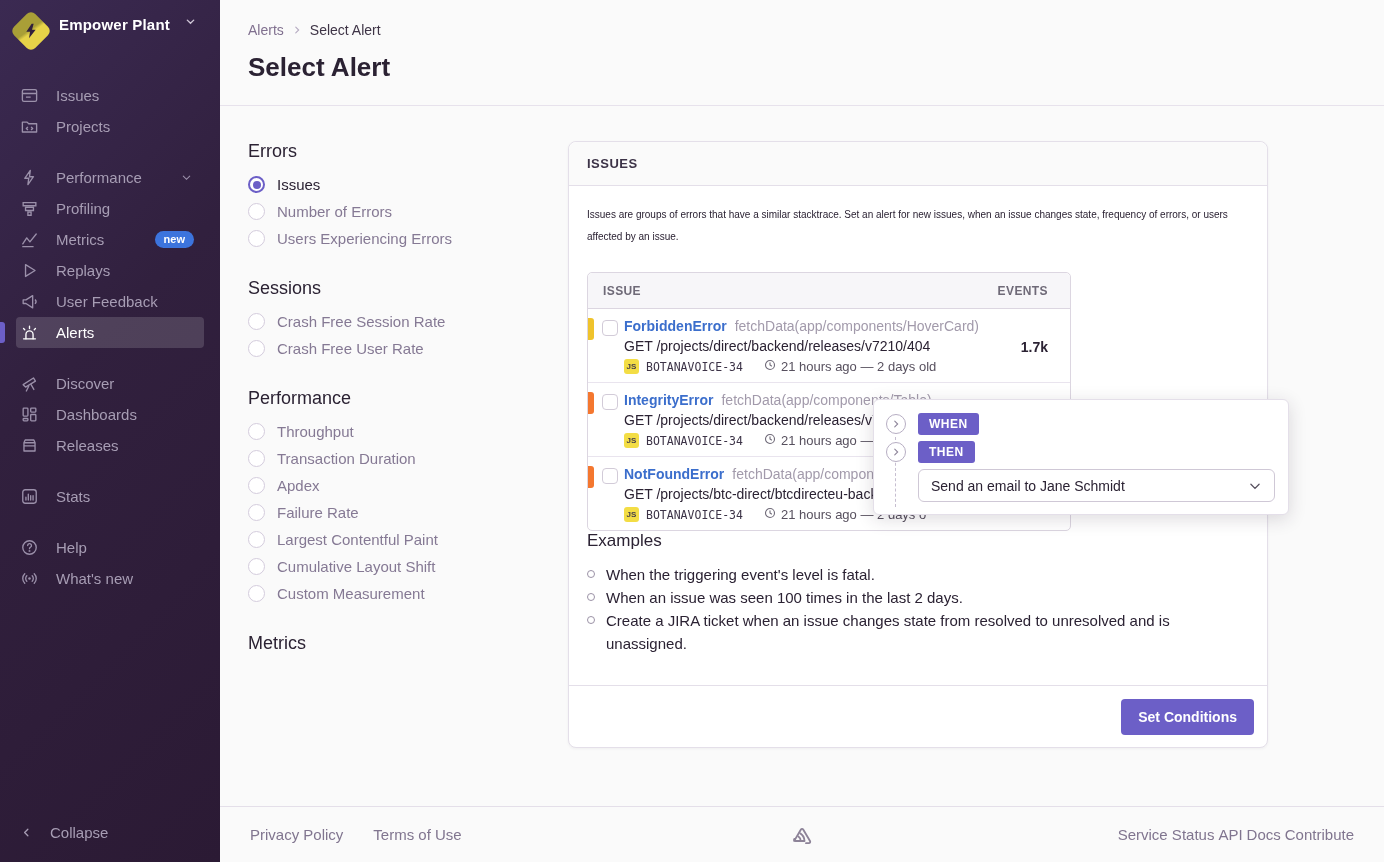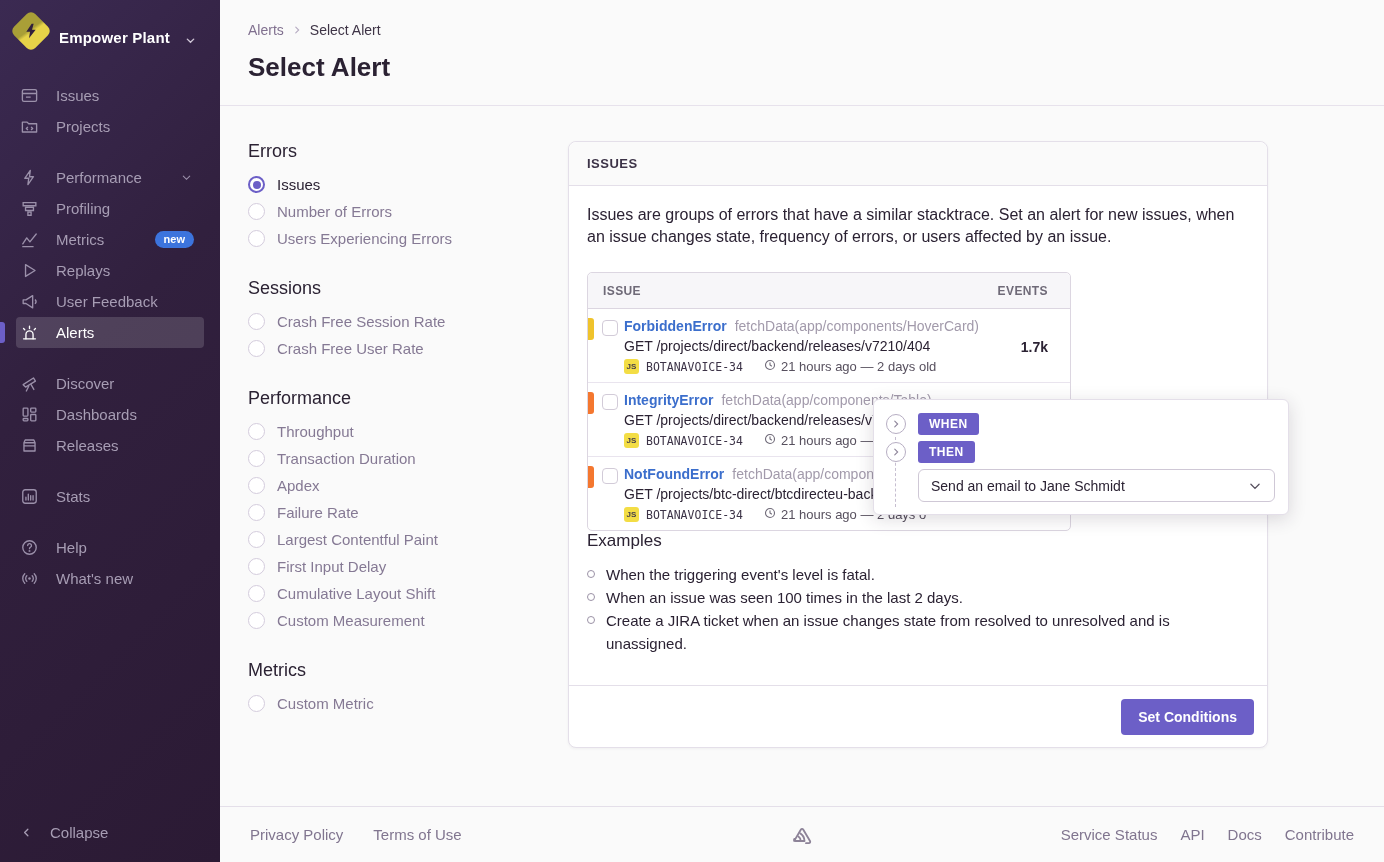--- a/index.html
+++ b/index.html
@@ -14,21 +14,21 @@
 
   
   .sidebar {
     width:220px; height:862px; flex:none;
     background:linear-gradient(135deg,#3b2a52 0%,#31203e 40%,#2b1a34 100%);
     display:flex; flex-direction:column;
     color:#a79db4;
     position:relative;
   }
   .org-switcher {
-    display:flex; align-items:flex-end; gap:13px;
+    display:flex; align-items:flex-start; gap:13px;
     padding:16px 14px 10px 16px;
     cursor:pointer;
   }
   .logo-diamond {
     width:30px; height:30px; flex:none;
     background:linear-gradient(100deg,#a99f37 45%,#e6d348 55%);
     border-radius:6px; transform:rotate(45deg);
     display:flex; align-items:center; justify-content:center;
   }
   .logo-diamond svg { transform:rotate(-45deg); }
@@ -93,21 +93,21 @@
     box-shadow:0 1px 3px rgba(43,34,51,0.05);
     position:relative;
   }
   .panel-header {
     height:44px; display:flex; align-items:center;
     padding:0 18px; background:#fafafa;
     border-bottom:1px solid #e4dfe9; border-radius:8px 8px 0 0;
     font-size:13px; font-weight:700; letter-spacing:.5px; color:#3c3347;
   }
   .panel-body { padding:18px 18px 30px 18px; }
-  .panel-desc { font-size:16px; line-height:22px; color:#2b2233; max-width:650px; }
+  .panel-desc { font-size:10px; line-height:22px; color:#2b2233; max-width:650px; }
 
   .issues-table {
     margin-top:24px; width:484px;
     border:1px solid #dcd6e1; border-radius:5px; background:#fff;
   }
   .it-header {
     height:36px; background:#f7f6f9; border-bottom:1px solid #dcd6e1;
     border-radius:5px 5px 0 0;
     display:flex; align-items:center; justify-content:space-between;
     padding:0 22px 0 15px;
@@ -190,21 +190,21 @@
     border:none; border-radius:4px; padding:10px 17px; cursor:pointer;
   }
 
   
   .page-footer {
     height:56px; border-top:1px solid #e4dfe9;
     display:flex; align-items:center; padding:0 30px;
     font-size:15px; color:#80758f; position:relative;
   }
   .pf-left { display:flex; gap:30px; }
-  .pf-right { margin-left:auto; display:flex; gap:23px; }
+  .pf-right { margin-left:auto; display:flex; gap:4px; }
   .pf-link { cursor:pointer; }
   .pf-logo { position:absolute; left:50%; transform:translateX(-50%); color:#8d8398; }
 </style>
 </head>
 <body>
 
 <aside class="sidebar">
   <div class="org-switcher">
     <div class="logo-diamond">
       <svg width="16" height="16" viewBox="0 0 24 24">
@@ -405,38 +405,30 @@
         <div class="type-option">
           <span class="radio"></span>
           <span>Failure Rate</span>
         </div>
         <div class="type-option">
           <span class="radio"></span>
           <span>Largest Contentful Paint</span>
         </div>
         <div class="type-option">
           <span class="radio"></span>
-          <span>First Input Delay</span>
-        </div>
-        <div class="type-option">
-          <span class="radio"></span>
           <span>Cumulative Layout Shift</span>
         </div>
         <div class="type-option">
           <span class="radio"></span>
           <span>Custom Measurement</span>
         </div>
       </div>
 
       <div class="type-group">
         <h2>Metrics</h2>
-        <div class="type-option">
-          <span class="radio"></span>
-          <span>Custom Metric</span>
-        </div>
       </div>
     </div>
 
     <section class="panel">
       <div class="panel-header">ISSUES</div>
       <div class="panel-body">
         <p class="panel-desc">Issues are groups of errors that have a similar stacktrace. Set an alert for new issues, when an issue changes state, frequency of errors, or users affected by an issue.</p>
 
         <div class="issues-table">
           <div class="it-header">

